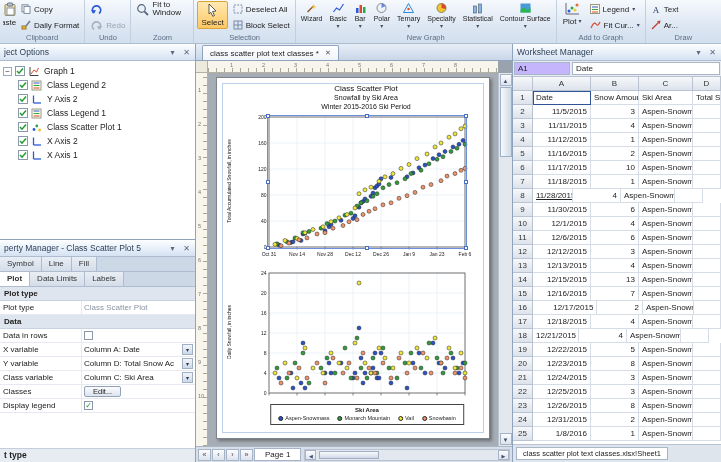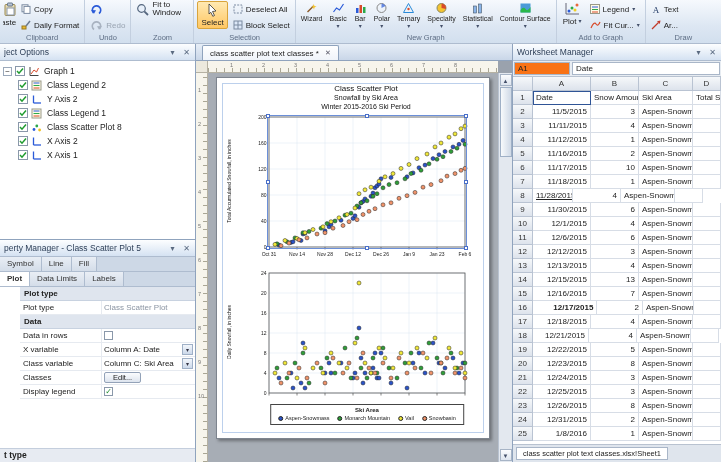--- a/index.html
+++ b/index.html
@@ -41,21 +41,21 @@
 .tree{flex:1;background:#fff;padding:3px 0 0 3px;font-size:8.5px;overflow:hidden;}
 .trow{display:flex;align-items:center;gap:3px;height:14px;white-space:nowrap;}
 .trow .lbl{padding:0 2px;}
 .trow.sel .lbl{background:#316ac5;color:#fff;}
 .trow.child{margin-left:15px;}
 .texp{width:9px;height:9px;flex:none;border:1px solid #9aa8ba;background:#fff;font-size:8px;line-height:7px;text-align:center;color:#333;}
 .tcheck,.ticon{display:inline-flex;flex:none;}
 .tabrow{display:flex;height:15px;flex:none;background:#cdd8e6;border-bottom:1px solid #aebccf;}
 .ptab{padding:0 7px;font-size:8px;line-height:14px;border-right:1px solid #aebccf;background:linear-gradient(#e9eef5,#d4dde9);color:#333;}
 .ptab.active{background:#fff;font-weight:bold;}
-.pgrid{flex:none;background:#fff;font-size:8px;margin-left:20px;}
+.pgrid{flex:none;background:#fff;font-size:8px;}
 .prow{display:flex;height:14px;border-bottom:1px solid #e6eaf0;align-items:stretch;}
 .prow.section{background:#dfe5ee;font-weight:bold;align-items:center;padding-left:4px;border-bottom:1px solid #c8d2e0;}
 .plab{width:82px;flex:none;padding:2px 3px 0;border-right:1px solid #e6eaf0;overflow:hidden;white-space:nowrap;}
 .pval{flex:1;display:flex;align-items:center;padding:0 2px;gap:2px;overflow:hidden;min-width:0;}
 .pvtext{flex:1;overflow:hidden;white-space:nowrap;}
 .pvtext.dis{color:#8b95a3;}
 .parrow{flex:none;width:11px;height:11px;border:1px solid #9fb0c6;background:linear-gradient(#f2f6fb,#ccd9ea);font-size:6px;line-height:10px;text-align:center;color:#334;}
 .pcheck{width:9px;height:9px;flex:none;border:1px solid #8a98aa;background:#fff;font-size:8px;line-height:8px;color:#1c8c2c;text-align:center;}
 .pbtn{border:1px solid #93a2b8;background:linear-gradient(#fbfcfe,#dde4ee);padding:0 8px;height:11px;line-height:10px;font-size:7.5px;border-radius:2px;}
 .pm-bottom{margin-top:auto;height:14px;flex:none;background:#e7ebf2;border-top:1px solid #c4cedd;font-size:8.5px;font-weight:bold;padding:1px 4px;}
@@ -91,21 +91,21 @@
 .pagebar{height:16px;flex:none;background:#d6dee9;border-top:1px solid #aab6c6;display:flex;align-items:center;padding:0 2px;gap:1px;}
 .navbtn{width:13px;height:12px;flex:none;background:linear-gradient(#fbfcfe,#dde4ee);border:1px solid #a7b4c6;font-size:7px;line-height:10px;text-align:center;color:#445;}
 .pagetab{background:#fff;border:1px solid #a7b4c6;padding:0 10px;font-size:8px;height:13px;line-height:12px;white-space:nowrap;}
 .hscroll{flex:1;height:12px;background:#e3e8ef;border:1px solid #b8c2d0;position:relative;margin-left:2px;display:flex;align-items:center;justify-content:space-between;}
 .harrow{width:11px;font-size:5px;text-align:center;color:#44506a;line-height:10px;background:linear-gradient(#fbfcfe,#dde4ee);border:1px solid #a7b4c6;height:10px;}
 .hthumb{position:absolute;left:14px;width:60px;top:1px;bottom:1px;background:linear-gradient(#f8fafc,#cfd9e6);border:1px solid #9fb0c6;}
 
 
 .right{width:209px;flex:none;display:flex;flex-direction:column;border-left:1px solid #8fa3bd;background:#eef1f5;}
 .namebar{height:16px;flex:none;display:flex;background:#e7ecf2;border-bottom:1px solid #b8c2d0;padding:1px;gap:2px;}
-.namebox{width:56px;flex:none;background:#f97316;border:1px solid #a9b6c8;font-size:8px;padding:0 3px;line-height:12px;}
+.namebox{width:56px;flex:none;background:#c4b5fd;border:1px solid #a9b6c8;font-size:8px;padding:0 3px;line-height:12px;}
 .fxbox{flex:1;background:#fff;border:1px solid #a9b6c8;font-size:8px;padding:0 3px;line-height:12px;overflow:hidden;white-space:nowrap;}
 .wsgrid{flex:1;background:#fff;overflow:hidden;font-size:8px;}
 .wsrow{display:flex;height:14px;}
 .wscell{border-right:1px solid #d7dde6;border-bottom:1px solid #d7dde6;padding:0 3px;overflow:hidden;white-space:nowrap;line-height:13px;background:#fff;}
 .wscell.num{text-align:right;}
 .wshead{flex:none;background:linear-gradient(#f6f8fa,#dde3ec);border-right:1px solid #b9c3d2;border-bottom:1px solid #b9c3d2;text-align:center;color:#333;line-height:13px;overflow:hidden;}
 .selcell{outline:1.5px solid #2f5496;outline-offset:-1.5px;}
 .sheetbar{height:18px;flex:none;background:#dfe5ed;border-top:1px solid #b8c2d0;display:flex;align-items:center;padding:0 3px;}
 .sheettab{background:#fff;border:1px solid #a9b6c8;font-size:7.5px;padding:1px 6px;white-space:nowrap;overflow:hidden;}
 </style>
@@ -464,21 +464,21 @@
                   <path d="M2 5 L4 7.2 L8 2.5" fill="none" stroke="#1f9c2f" stroke-width="1.5"></path>
                 </svg>
               </span>
               <span class="ticon">
                 <svg width="11" height="11" viewBox="0 0 11 11">
                   <circle cx="3" cy="7.5" r="1.4" fill="#2a5ad8"></circle>
                   <circle cx="5.8" cy="4" r="1.4" fill="#2aa84a"></circle>
                   <circle cx="8.6" cy="8" r="1.4" fill="#f0c020"></circle>
                 </svg>
               </span>
-              <span class="lbl">Class Scatter Plot 8</span>
+              <span class="lbl">Class Scatter Plot 1</span>
             </div>
             <div class="trow child">
               <span class="tcheck">
                 <svg width="10" height="10" viewBox="0 0 10 10">
                   <rect x="0.5" y="0.5" width="9" height="9" fill="#fff" stroke="#8a98aa"></rect>
                   <path d="M2 5 L4 7.2 L8 2.5" fill="none" stroke="#1f9c2f" stroke-width="1.5"></path>
                 </svg>
               </span>
               <span class="ticon">
                 <svg width="11" height="11" viewBox="0 0 11 11">
@@ -533,20 +533,27 @@
             <div class="prow">
               <div class="plab">Data in rows</div>
               <div class="pval">
                 <span class="pcheck"></span>
               </div>
             </div>
             <div class="prow">
               <div class="plab">X variable</div>
               <div class="pval">
                 <span class="pvtext">Column A: Date</span>
+                <span class="parrow">▾</span>
+              </div>
+            </div>
+            <div class="prow">
+              <div class="plab">Y variable</div>
+              <div class="pval">
+                <span class="pvtext">Column D: Total Snow Ac</span>
                 <span class="parrow">▾</span>
               </div>
             </div>
             <div class="prow">
               <div class="plab">Class variable</div>
               <div class="pval">
                 <span class="pvtext">Column C: Ski Area</span>
                 <span class="parrow">▾</span>
               </div>
             </div>
@@ -932,20 +939,32 @@
                 </div>
             </div>
           </div>
         </div>
         <div class="vscroll">
           <div class="varrow">▲</div>
           <div class="vthumb"></div>
           <div class="varrow vdown">▼</div>
         </div>
       </div>
+      <div class="pagebar">
+        <div class="navbtn">«</div>
+        <div class="navbtn">‹</div>
+        <div class="navbtn">›</div>
+        <div class="navbtn">»</div>
+        <div class="pagetab">Page 1</div>
+        <div class="hscroll">
+          <div class="harrow">◀</div>
+          <div class="hthumb"></div>
+          <div class="harrow">▶</div>
+        </div>
+      </div>
     </div>
 
     <div class="right">
       <div class="ptitle">
         <span class="t">Worksheet Manager</span>
         <span class="picon">▾</span>
         <span class="picon">✕</span>
       </div>
       <div class="namebar">
         <div class="namebox">A1</div>
@@ -1059,35 +1078,35 @@
           </div>
           <div class="wsrow">
             <div class="wshead" style="width: 20px;">15</div>
             <div class="wscell num" style="width: 58px;">12/16/2015</div>
             <div class="wscell num" style="width: 48px;">7</div>
             <div class="wscell" style="width: 54px;">Aspen-Snowmass</div>
             <div class="wscell" style="width: 28px;"></div>
           </div>
           <div class="wsrow">
             <div class="wshead" style="width: 20px;">16</div>
-            <div class="wscell num" style="width: 68px; font-weight: bold;">12/17/2015</div>
+            <div class="wscell num" style="width: 68px;">12/17/2015</div>
             <div class="wscell num" style="width: 48px;">2</div>
             <div class="wscell" style="width: 54px;">Aspen-Snowmass</div>
             <div class="wscell" style="width: 28px;"></div>
           </div>
           <div class="wsrow">
             <div class="wshead" style="width: 20px;">17</div>
             <div class="wscell num" style="width: 58px;">12/18/2015</div>
             <div class="wscell num" style="width: 48px;">4</div>
             <div class="wscell" style="width: 54px;">Aspen-Snowmass</div>
             <div class="wscell" style="width: 28px;"></div>
           </div>
           <div class="wsrow">
             <div class="wshead" style="width: 20px;">18</div>
-            <div class="wscell num" style="width: 56px;">12/21/2015</div>
+            <div class="wscell num" style="width: 46px;">12/21/2015</div>
             <div class="wscell num" style="width: 48px;">4</div>
             <div class="wscell" style="width: 54px;">Aspen-Snowmass</div>
             <div class="wscell" style="width: 28px;"></div>
           </div>
           <div class="wsrow">
             <div class="wshead" style="width: 20px;">19</div>
             <div class="wscell num" style="width: 58px;">12/22/2015</div>
             <div class="wscell num" style="width: 48px;">5</div>
             <div class="wscell" style="width: 54px;">Aspen-Snowmass</div>
             <div class="wscell" style="width: 28px;"></div>

